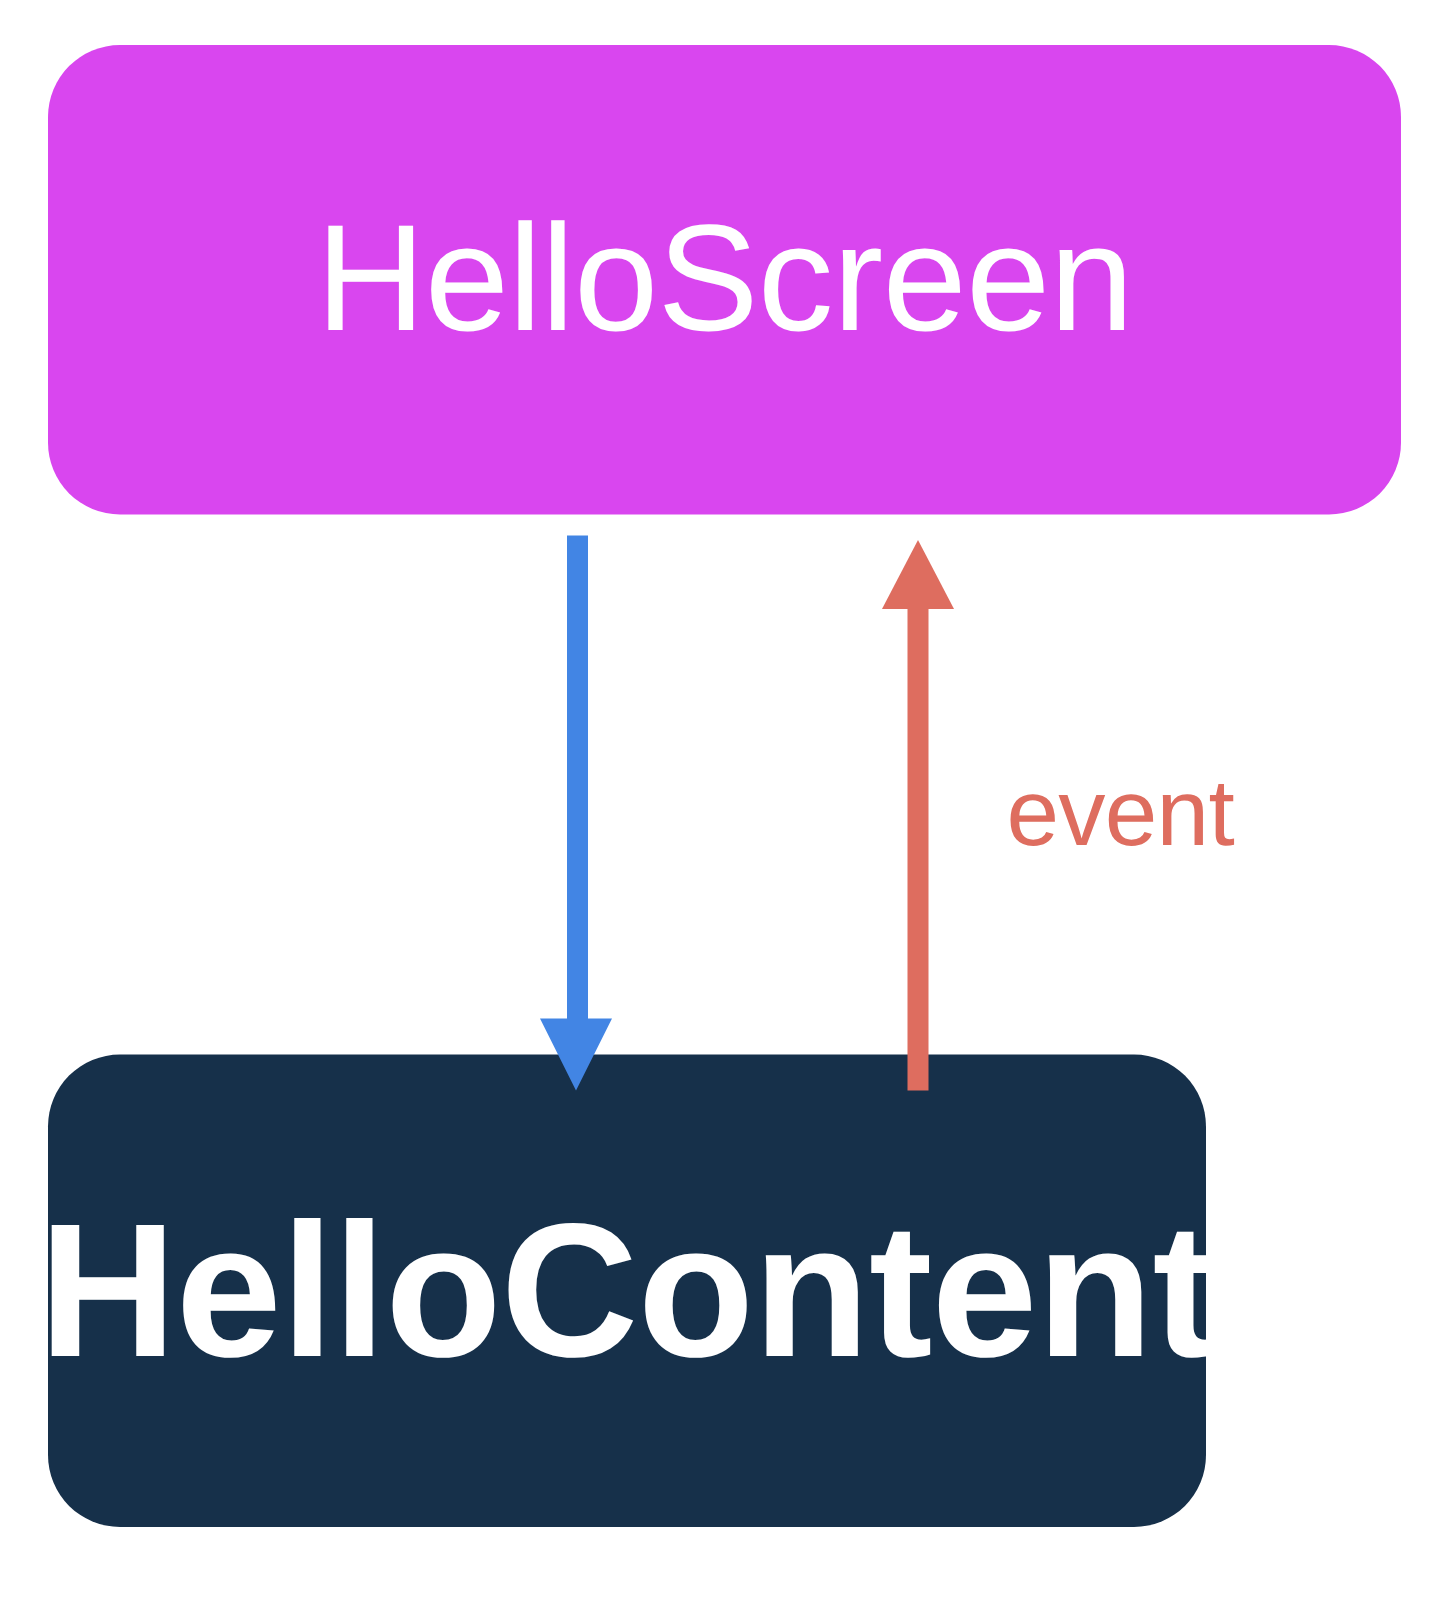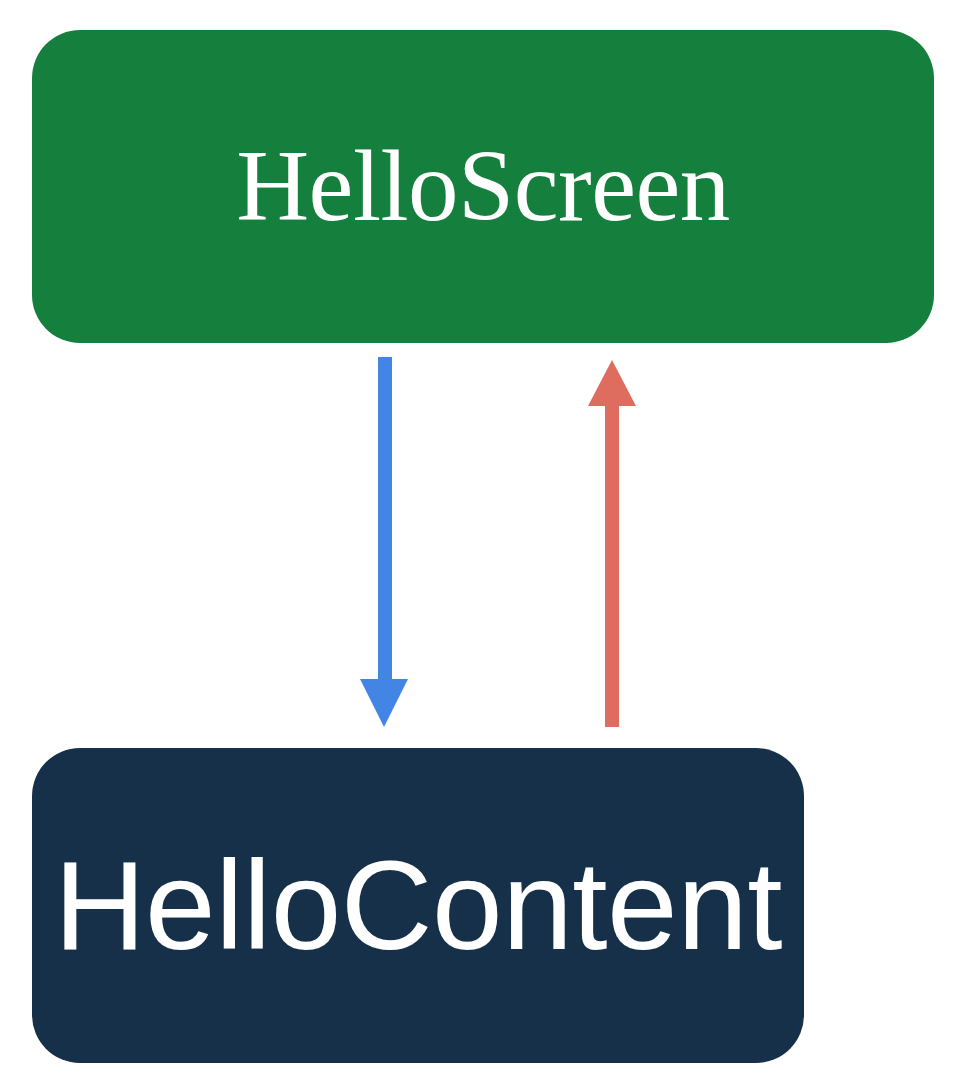--- a/index.html
+++ b/index.html
@@ -40,26 +40,27 @@
     top: 30px;
     width: 902px;
     height: 313px;
     background: #16304a;
     font-size: 101px;
     line-height: 1;
   }
 
   #node-content {
     left: 32px;
-    top: 748px;
+    top: 703px;
     width: 772px;
     height: 315px;
     background: #16304a;
     font-size: 127px;
     line-height: 1;
+    font-weight: bold;
   }
 
   
   #arrow-layer {
     position: absolute;
     left: 0;
     top: 0;
     width: 958px;
     height: 1078px;
     pointer-events: none;
@@ -85,21 +86,21 @@
     left: 671px;
     top: 511px;
     color: #de6d5f;
   }
 </style>
 </head>
 <body>
 
 <div id="canvas" style="background: rgb(255, 255, 255);">
 
-  <div id="node-screen" class="node" style="background: #15803d; color: rgb(255, 255, 255); font-family: Liberation Serif, serif;">
+  <div id="node-screen" class="node" style="background: #d946ef; color: rgb(255, 255, 255);">
     <span>HelloScreen</span>
   </div>
 
   <div id="node-content" class="node" style="background: rgb(22, 48, 74); color: rgb(255, 255, 255);">
     <span>HelloContent</span>
   </div>
 
   <svg id="arrow-layer" viewBox="0 0 958 1078" xmlns="http://www.w3.org/2000/svg">
 
     <g>
@@ -107,14 +108,15 @@
       <polygon points="360,679 408,679 384,727" fill="#4285e4"></polygon>
     </g>
 
     <g>
       <rect x="605" y="402" width="14" height="325" fill="#de6d5f"></rect>
       <polygon points="612,360 636,406 588,406" fill="#de6d5f"></polygon>
     </g>
   </svg>
 
 
+  <div id="label-event" class="edge-label" style="color: rgb(222, 109, 95);">event</div>
 
 </div>
 
 </body></html>

